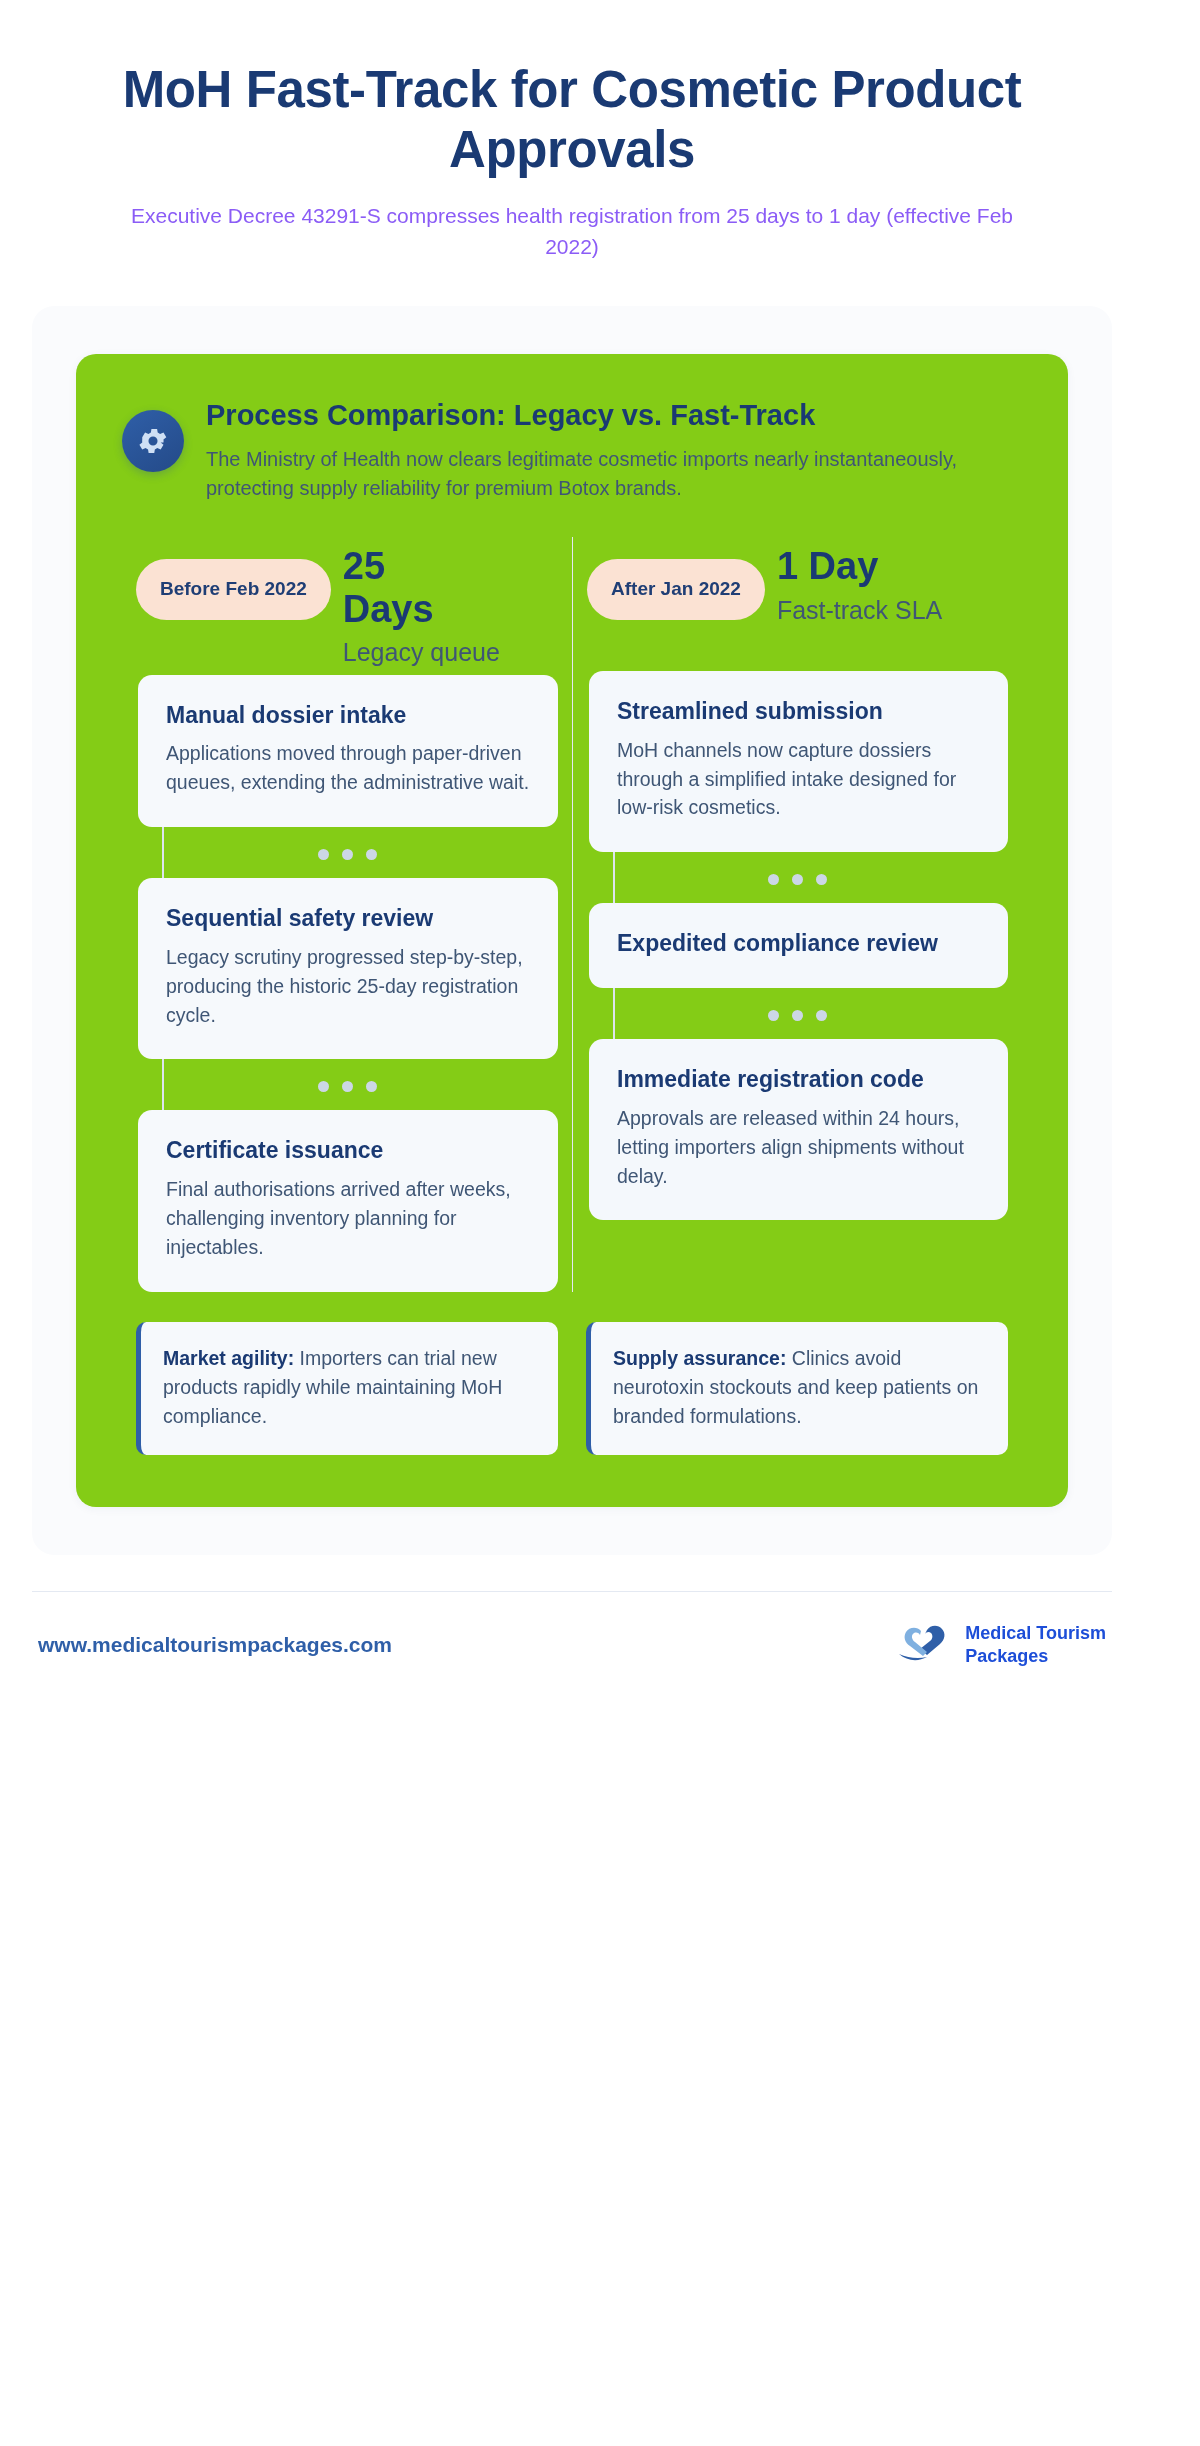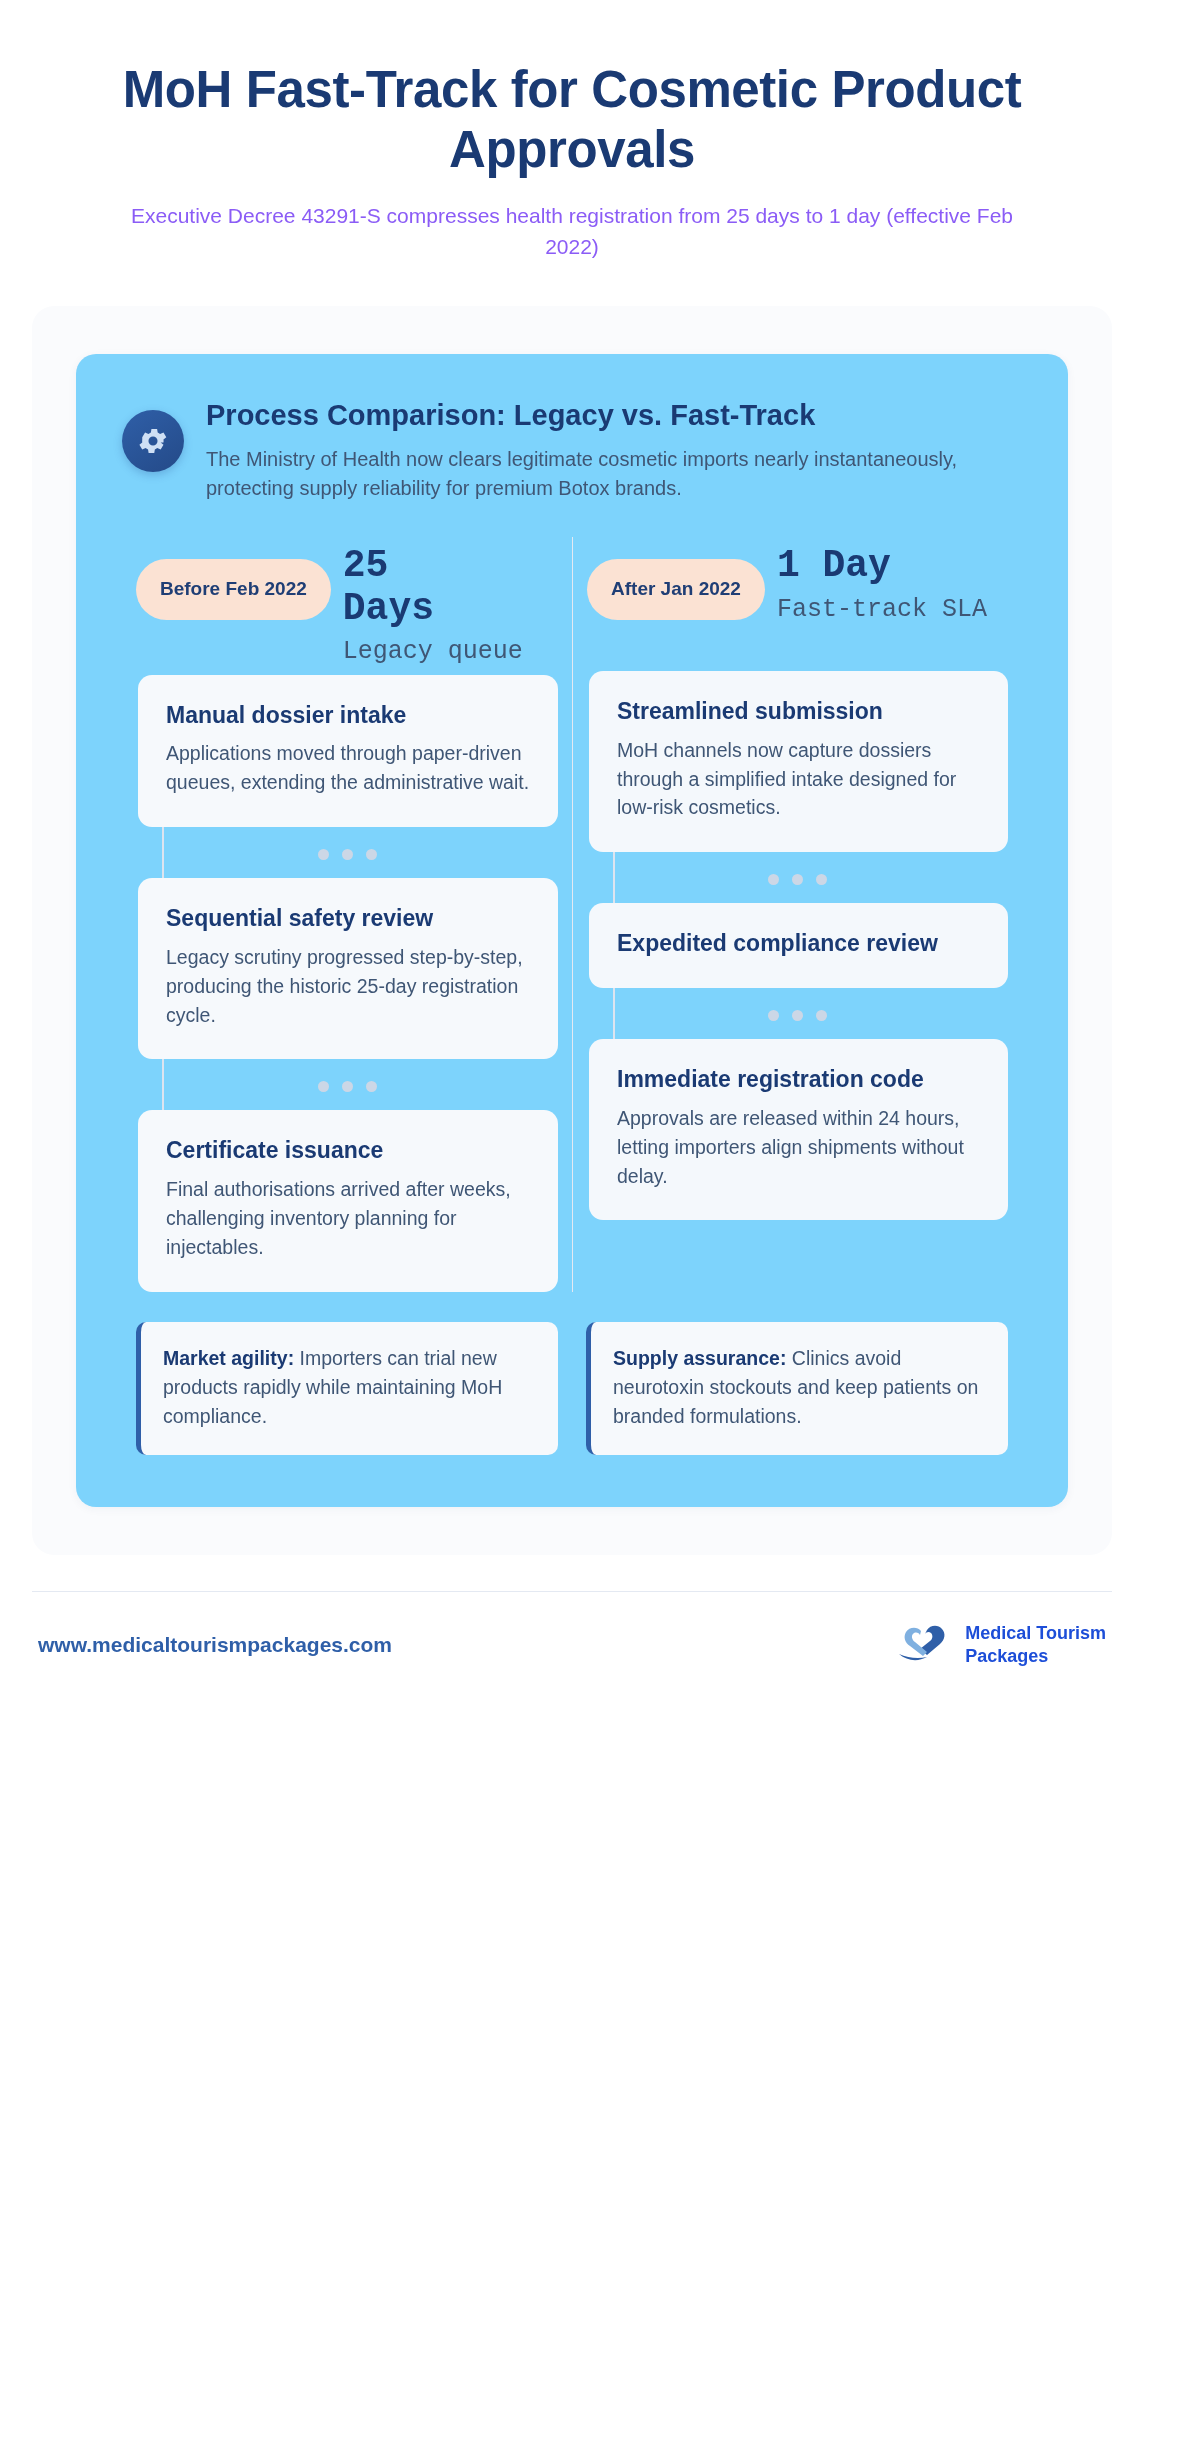--- a/index.html
+++ b/index.html
@@ -40,21 +40,21 @@
   }
   
   .outer-card {
     margin-top: 44px;
     width: 1080px;
     background: #fafbfd;
     border-radius: 22px;
     padding: 48px 44px;
   }
   .inner-card {
-    background: #7dd3fc;
+    background: #84cc16;
     border-radius: 20px;
     padding: 44px 46px 52px 46px;
     box-shadow: 0 2px 10px rgba(30,50,100,0.05);
   }
   
   .section-head {
     display: flex;
     align-items: flex-start;
     gap: 22px;
   }
@@ -105,21 +105,21 @@
     background: #fbe2d3;
     color: #1f3e75;
     font-size: 19px;
     font-weight: bold;
     line-height: 1.3;
     border-radius: 34px;
     padding: 18px 24px;
     max-width: 200px;
     margin-top: 22px;
   }
-  .bignum-wrap { padding-top: 8px; font-family: Liberation Mono, monospace; }
+  .bignum-wrap { padding-top: 8px; }
   .bignum {
     font-size: 38px;
     font-weight: bold;
     color: #1a3a73;
     line-height: 1.12;
   }
   .bigsub {
     margin-top: 6px;
     font-size: 25px;
     color: #3f5675;

